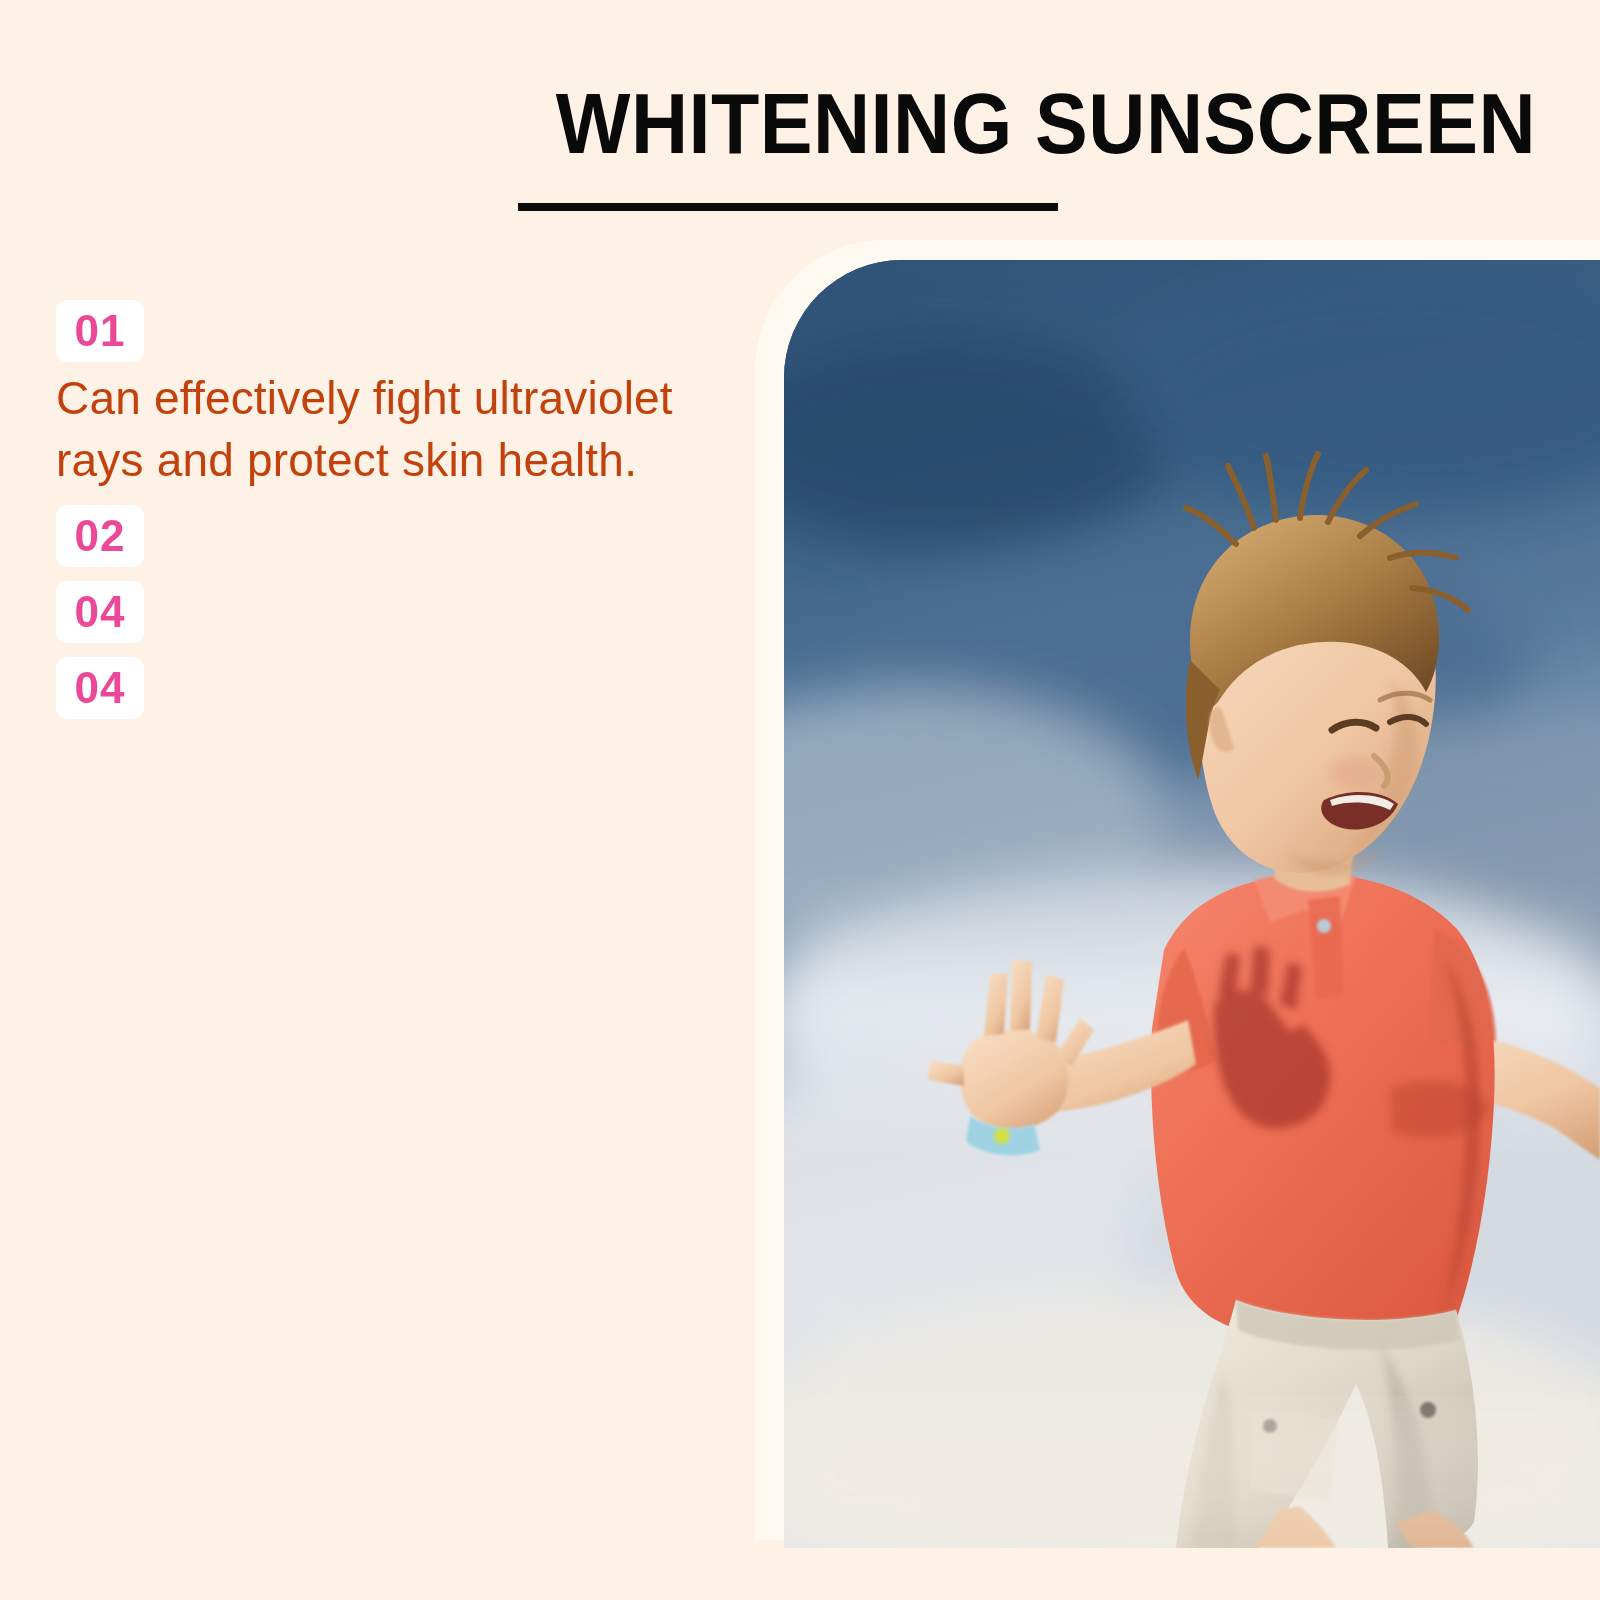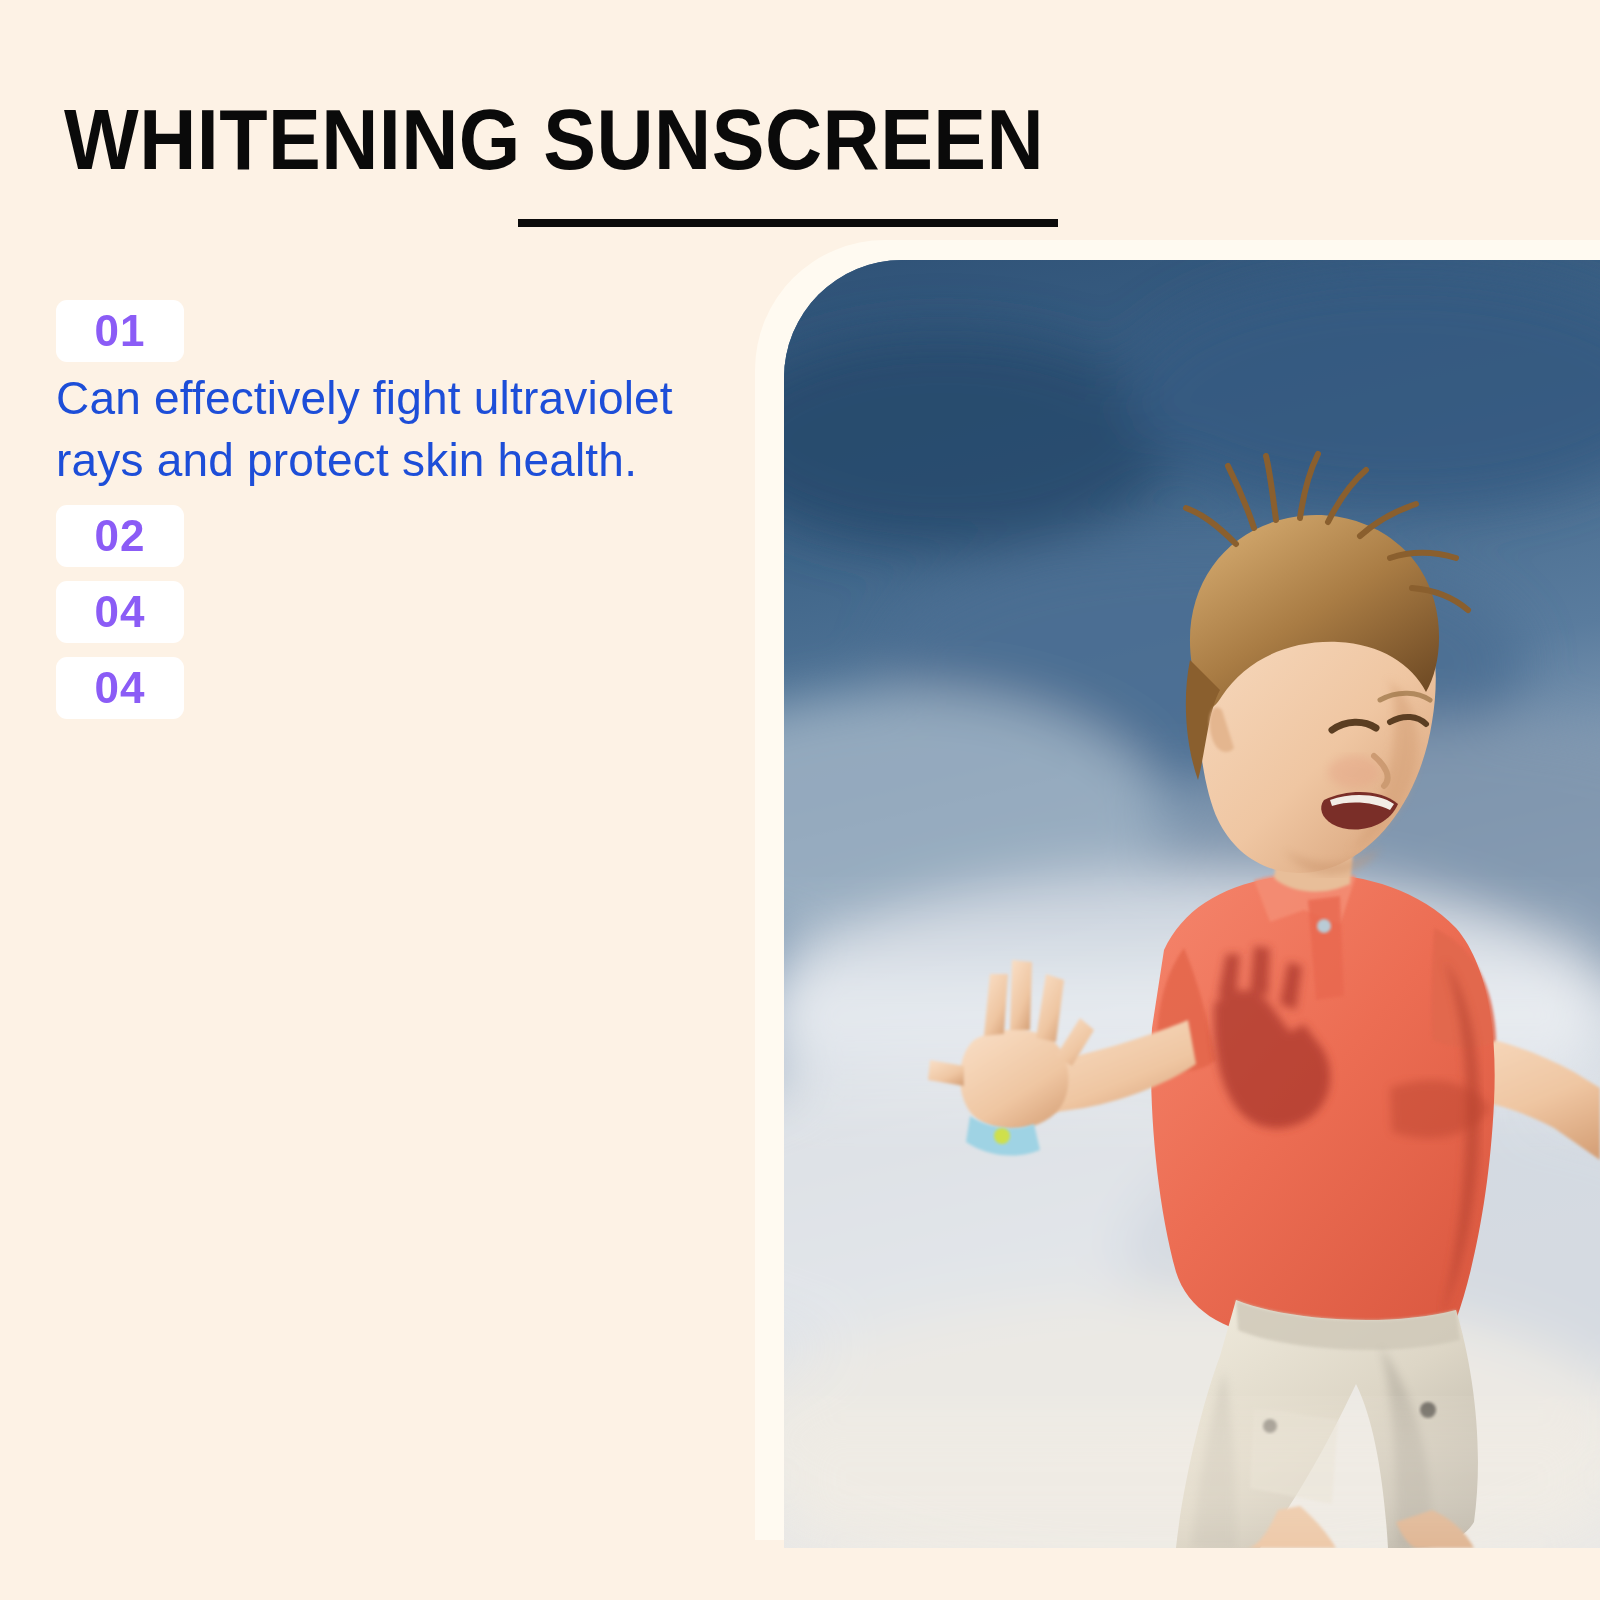--- a/index.html
+++ b/index.html
@@ -19,23 +19,23 @@
   .poster {
     position:absolute;
     inset:0;
     background:#FDF2E5;
     overflow:hidden;
   }
 
   
   .header {
     position:absolute;
-    top:16px; left:0; right:0;
+    top:0; left:0; right:0;
     height:240px;
-    text-align:left;
+    text-align:right;
   }
 
   .poster-title {
     position:absolute;
     top:80px; left:0; right:0;
     font-family:"Liberation Sans Narrow","Liberation Sans", sans-serif;
     font-size:86px;
     font-weight:700;
     letter-spacing:0.5px;
     color:#0A0A0A;
@@ -60,37 +60,37 @@
     top:300px;
     width:660px;
   }
 
   .feature-item { position:relative; margin-bottom:14px; }
 
   .feature-badge {
     display:inline-block;
     background:#FFFFFF;
     border-radius:11px;
-    width:128px;
+    width:88px;
     height:62px;
     line-height:62px;
     text-align:center;
     font-family:"Liberation Sans Narrow","Liberation Sans", sans-serif;
     font-size:44px;
     font-weight:700;
-    color:#8b5cf6;
+    color:#ec4899;
     letter-spacing:1px;
   }
 
   .feature-text {
     margin-top:6px;
     font-family:"Liberation Sans Narrow","Liberation Sans", sans-serif;
     font-size:46px;
     line-height:1.34;
-    color:#1d4ed8;
+    color:#c2410c;
     font-weight:400;
     max-width:640px;
     letter-spacing:0.2px;
   }
 
   
   .photo-frame {
     position:absolute;
     left:755px;
     top:240px;

